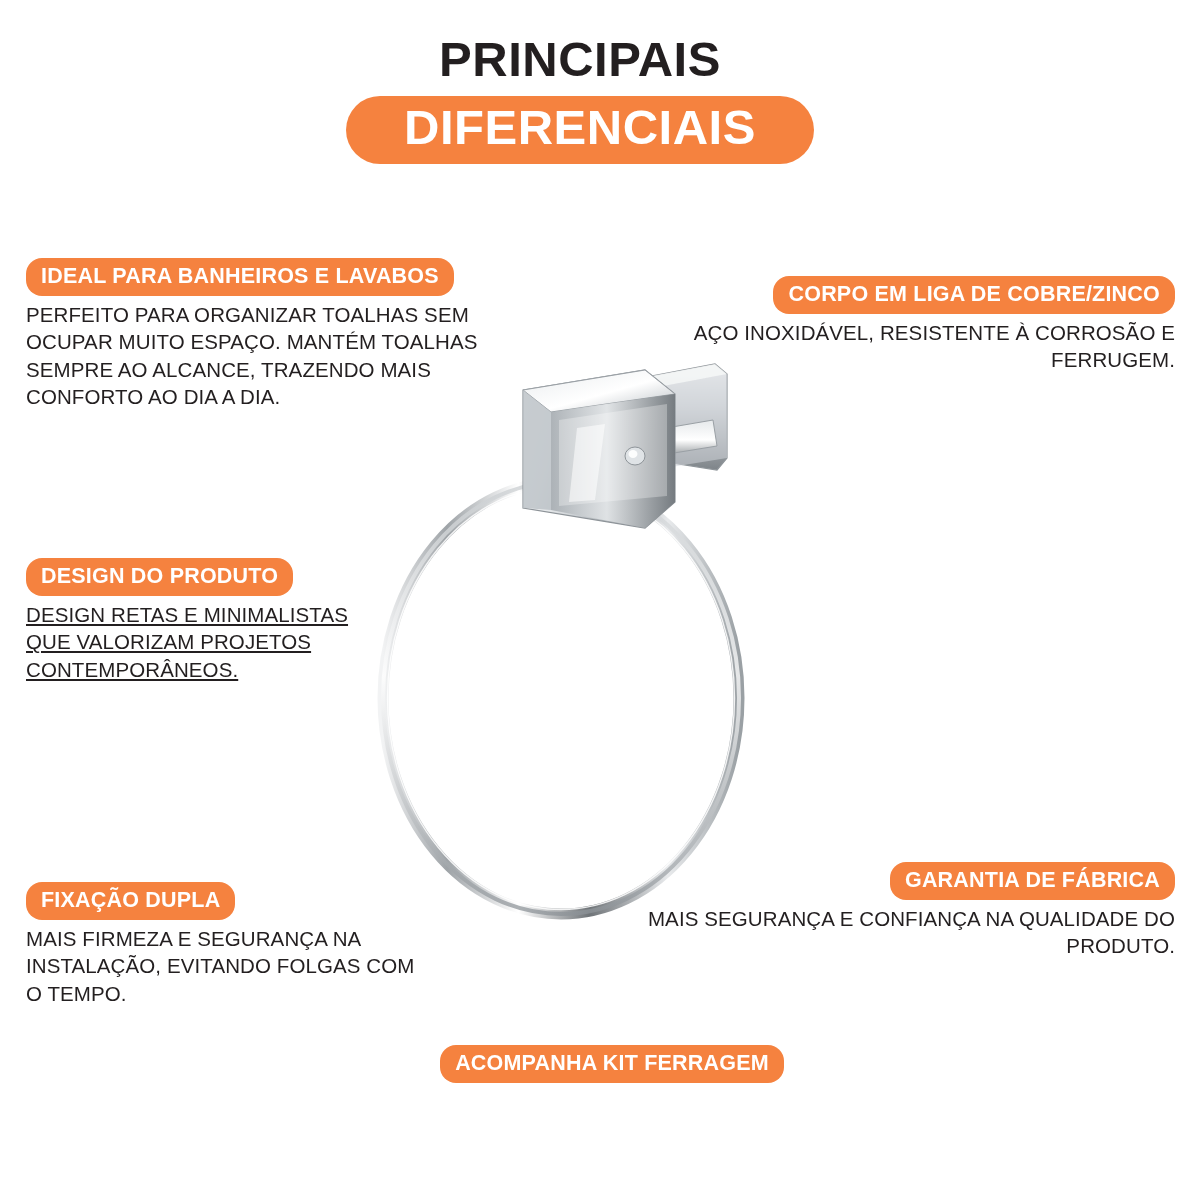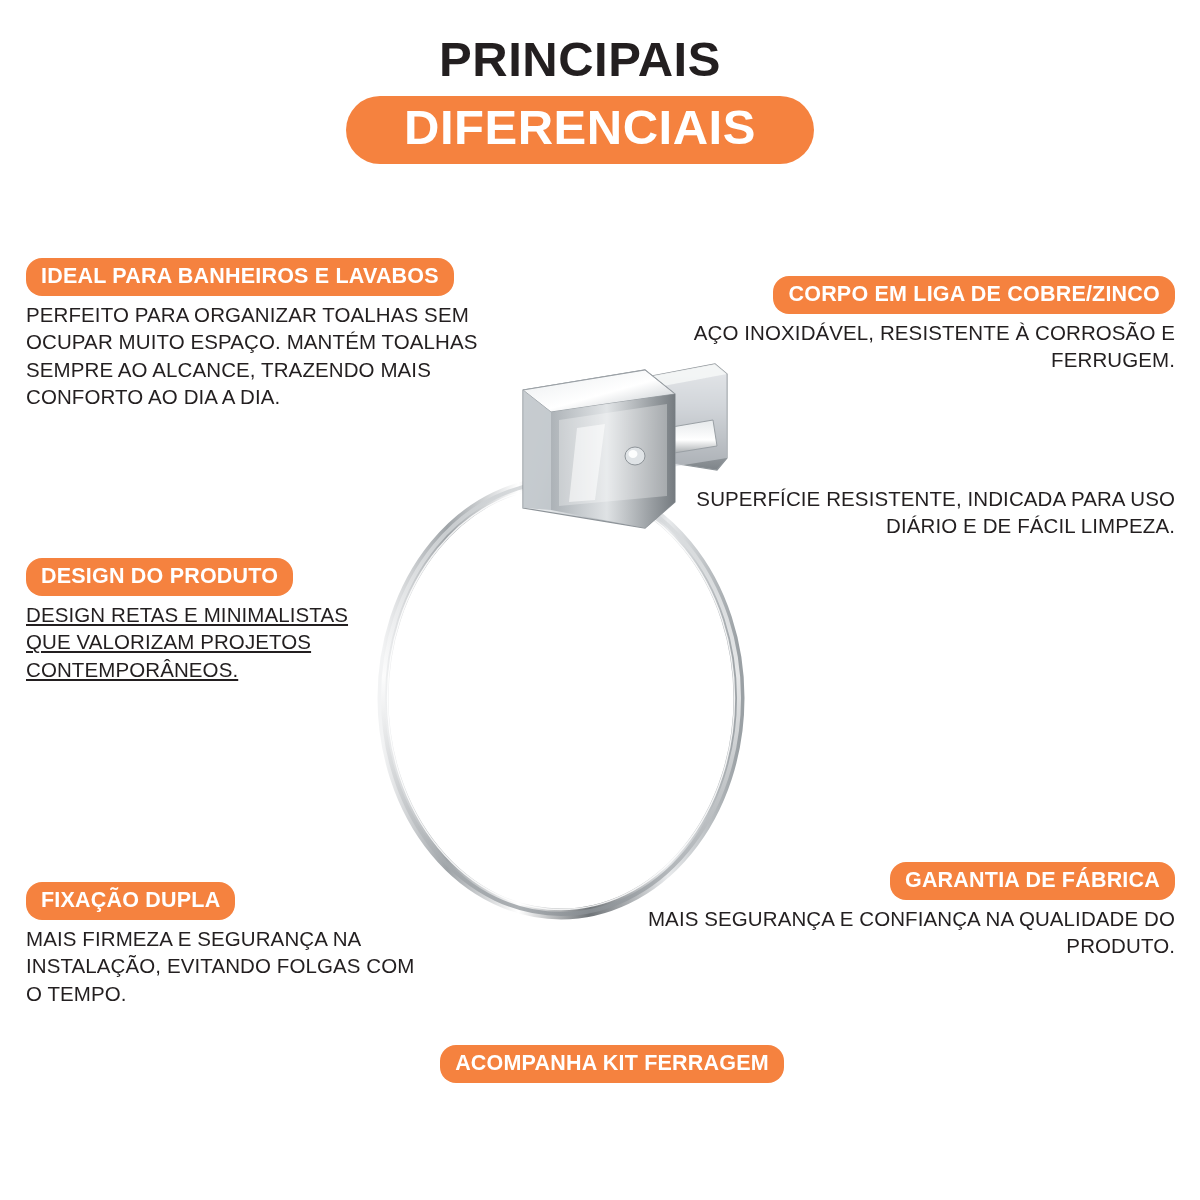--- a/index.html
+++ b/index.html
@@ -173,21 +173,20 @@
   <div class="feature-label">CORPO EM LIGA DE COBRE/ZINCO</div>
   <div class="feature-text">AÇO INOXIDÁVEL, RESISTENTE À CORROSÃO E FERRUGEM.</div>
 </div>
 
 <div class="feature align-left" id="f-design">
   <div class="feature-label">DESIGN DO PRODUTO</div>
   <div class="feature-text">DESIGN RETAS E MINIMALISTAS QUE VALORIZAM PROJETOS CONTEMPORÂNEOS.</div>
 </div>
 
 <div class="feature align-right" id="f-acabamento">
-  <div class="feature-text">SUPERFÍCIE RESISTENTE, INDICADA PARA USO DIÁRIO E DE FÁCIL LIMPEZA.</div>
 </div>
 
 <div class="feature align-left" id="f-fixacao">
   <div class="feature-label">FIXAÇÃO DUPLA</div>
   <div class="feature-text">MAIS FIRMEZA E SEGURANÇA NA INSTALAÇÃO, EVITANDO FOLGAS COM O TEMPO.</div>
 </div>
 
 <div class="feature align-right" id="f-garantia">
   <div class="feature-label">GARANTIA DE FÁBRICA</div>
   <div class="feature-text">MAIS SEGURANÇA E CONFIANÇA NA QUALIDADE DO PRODUTO.</div>

